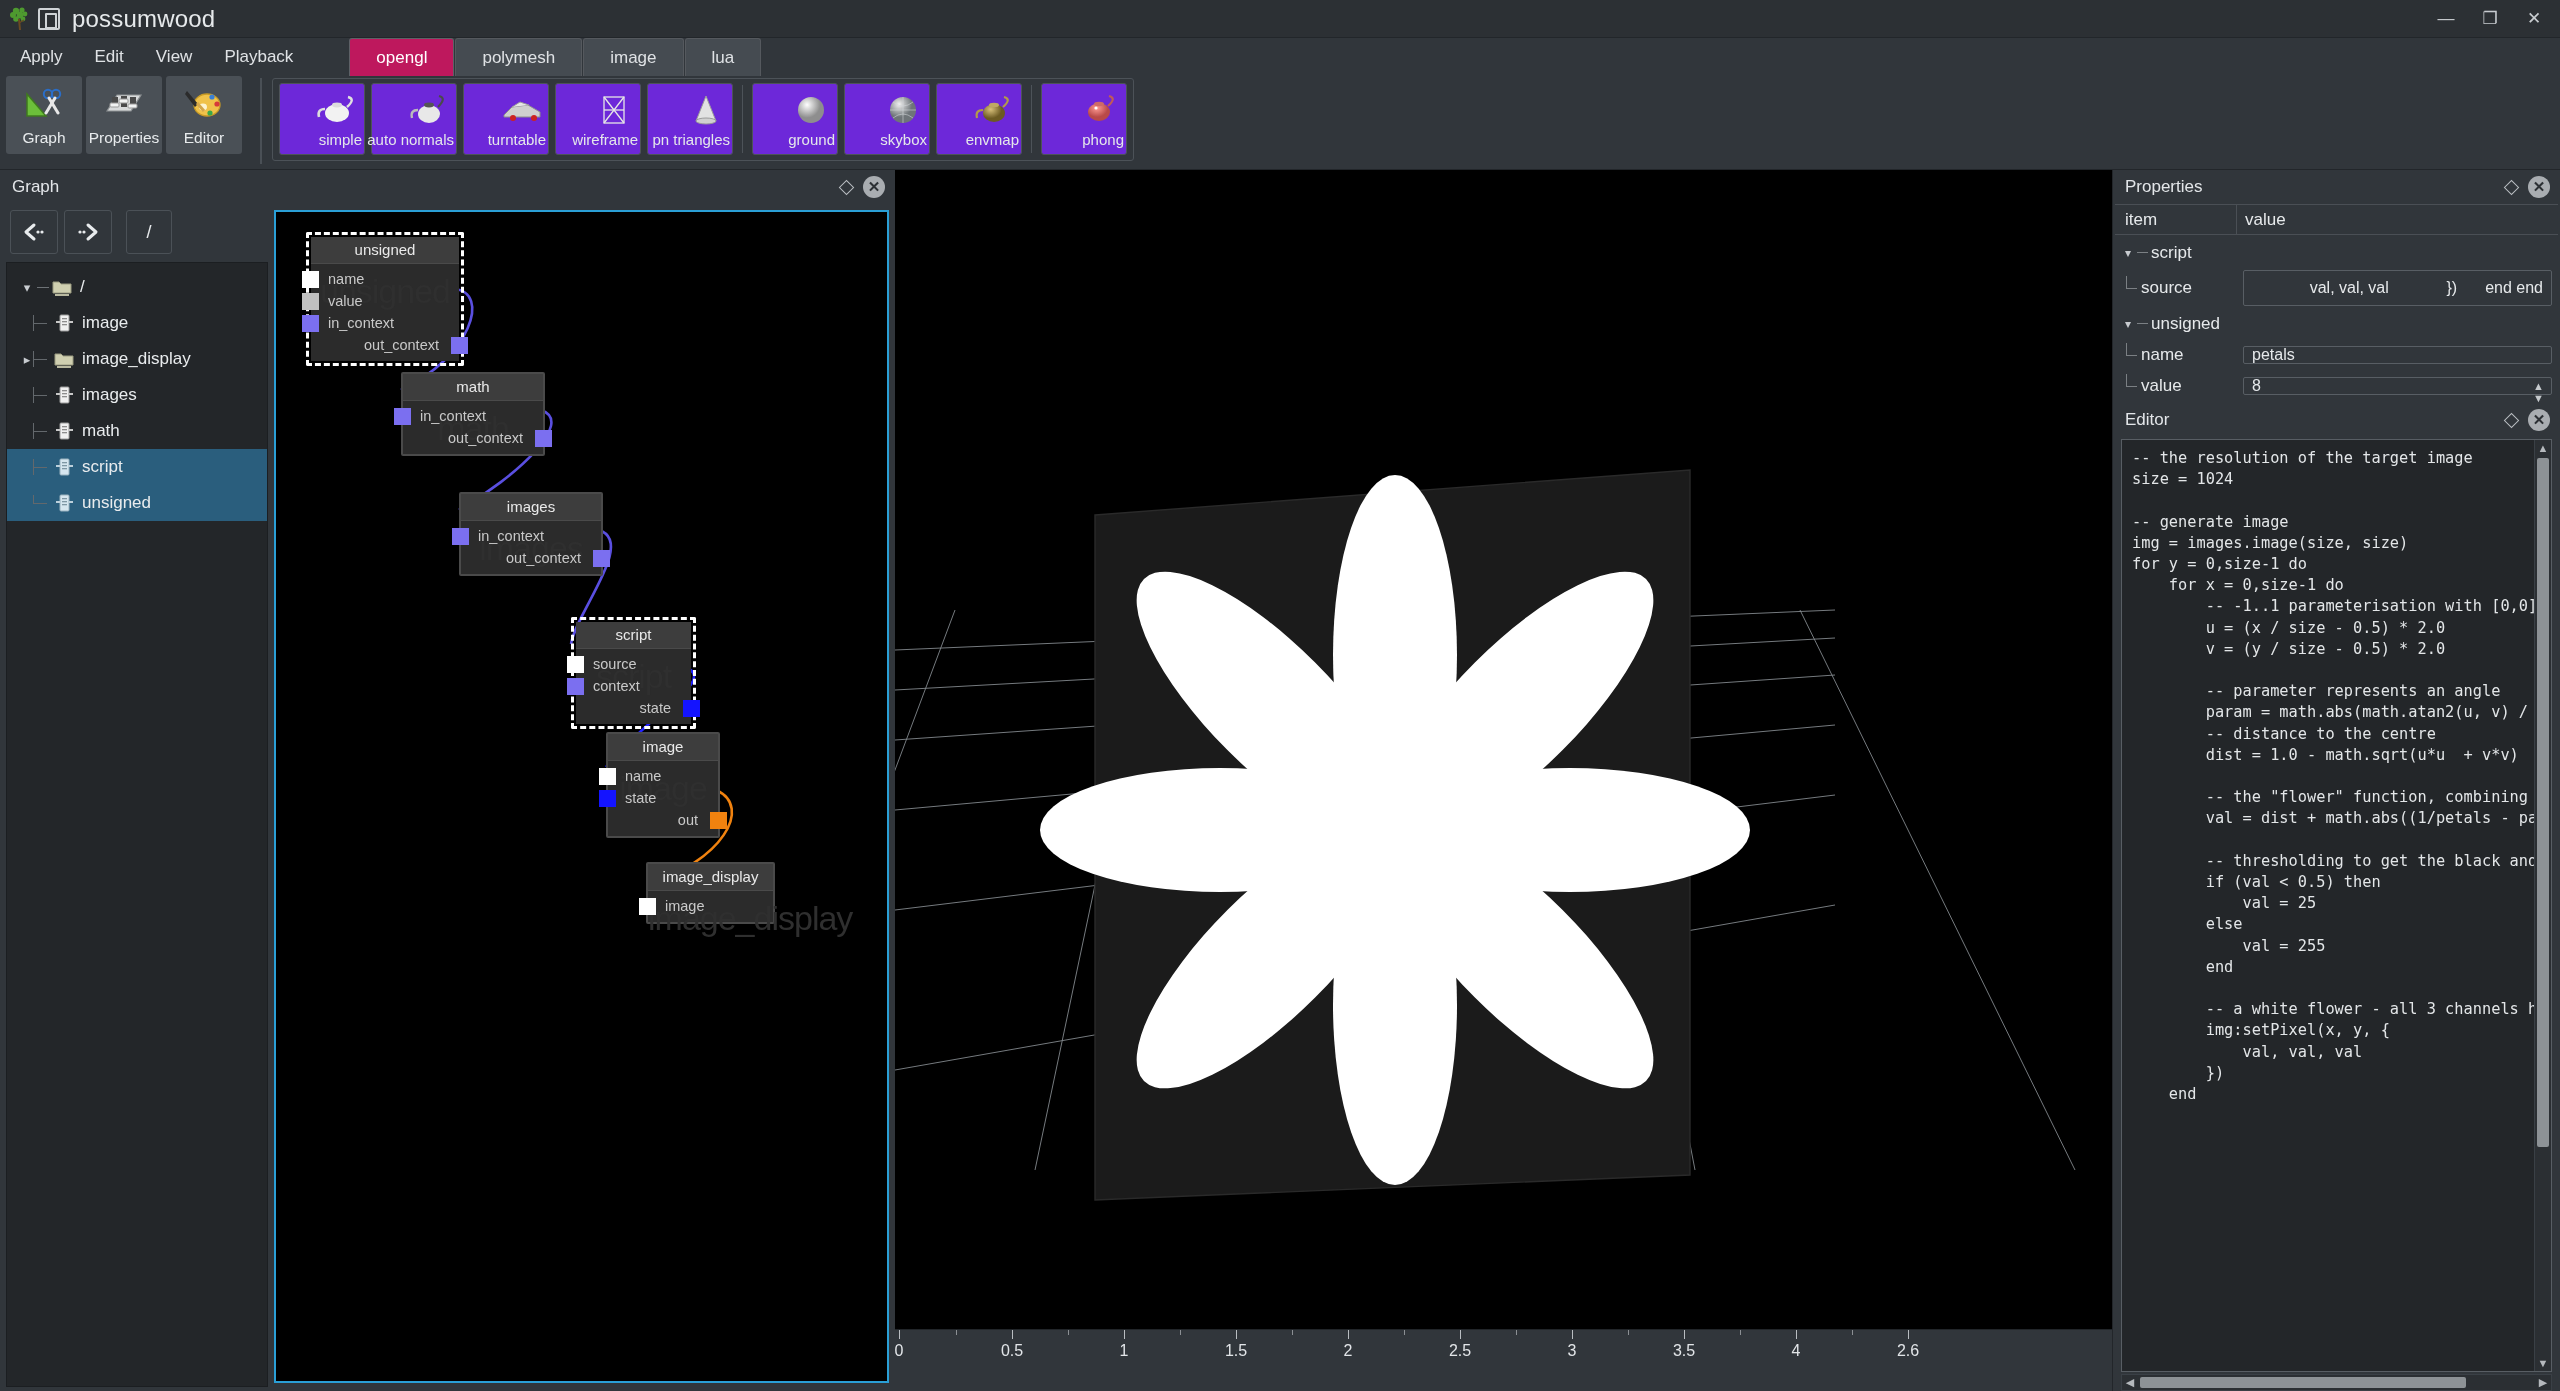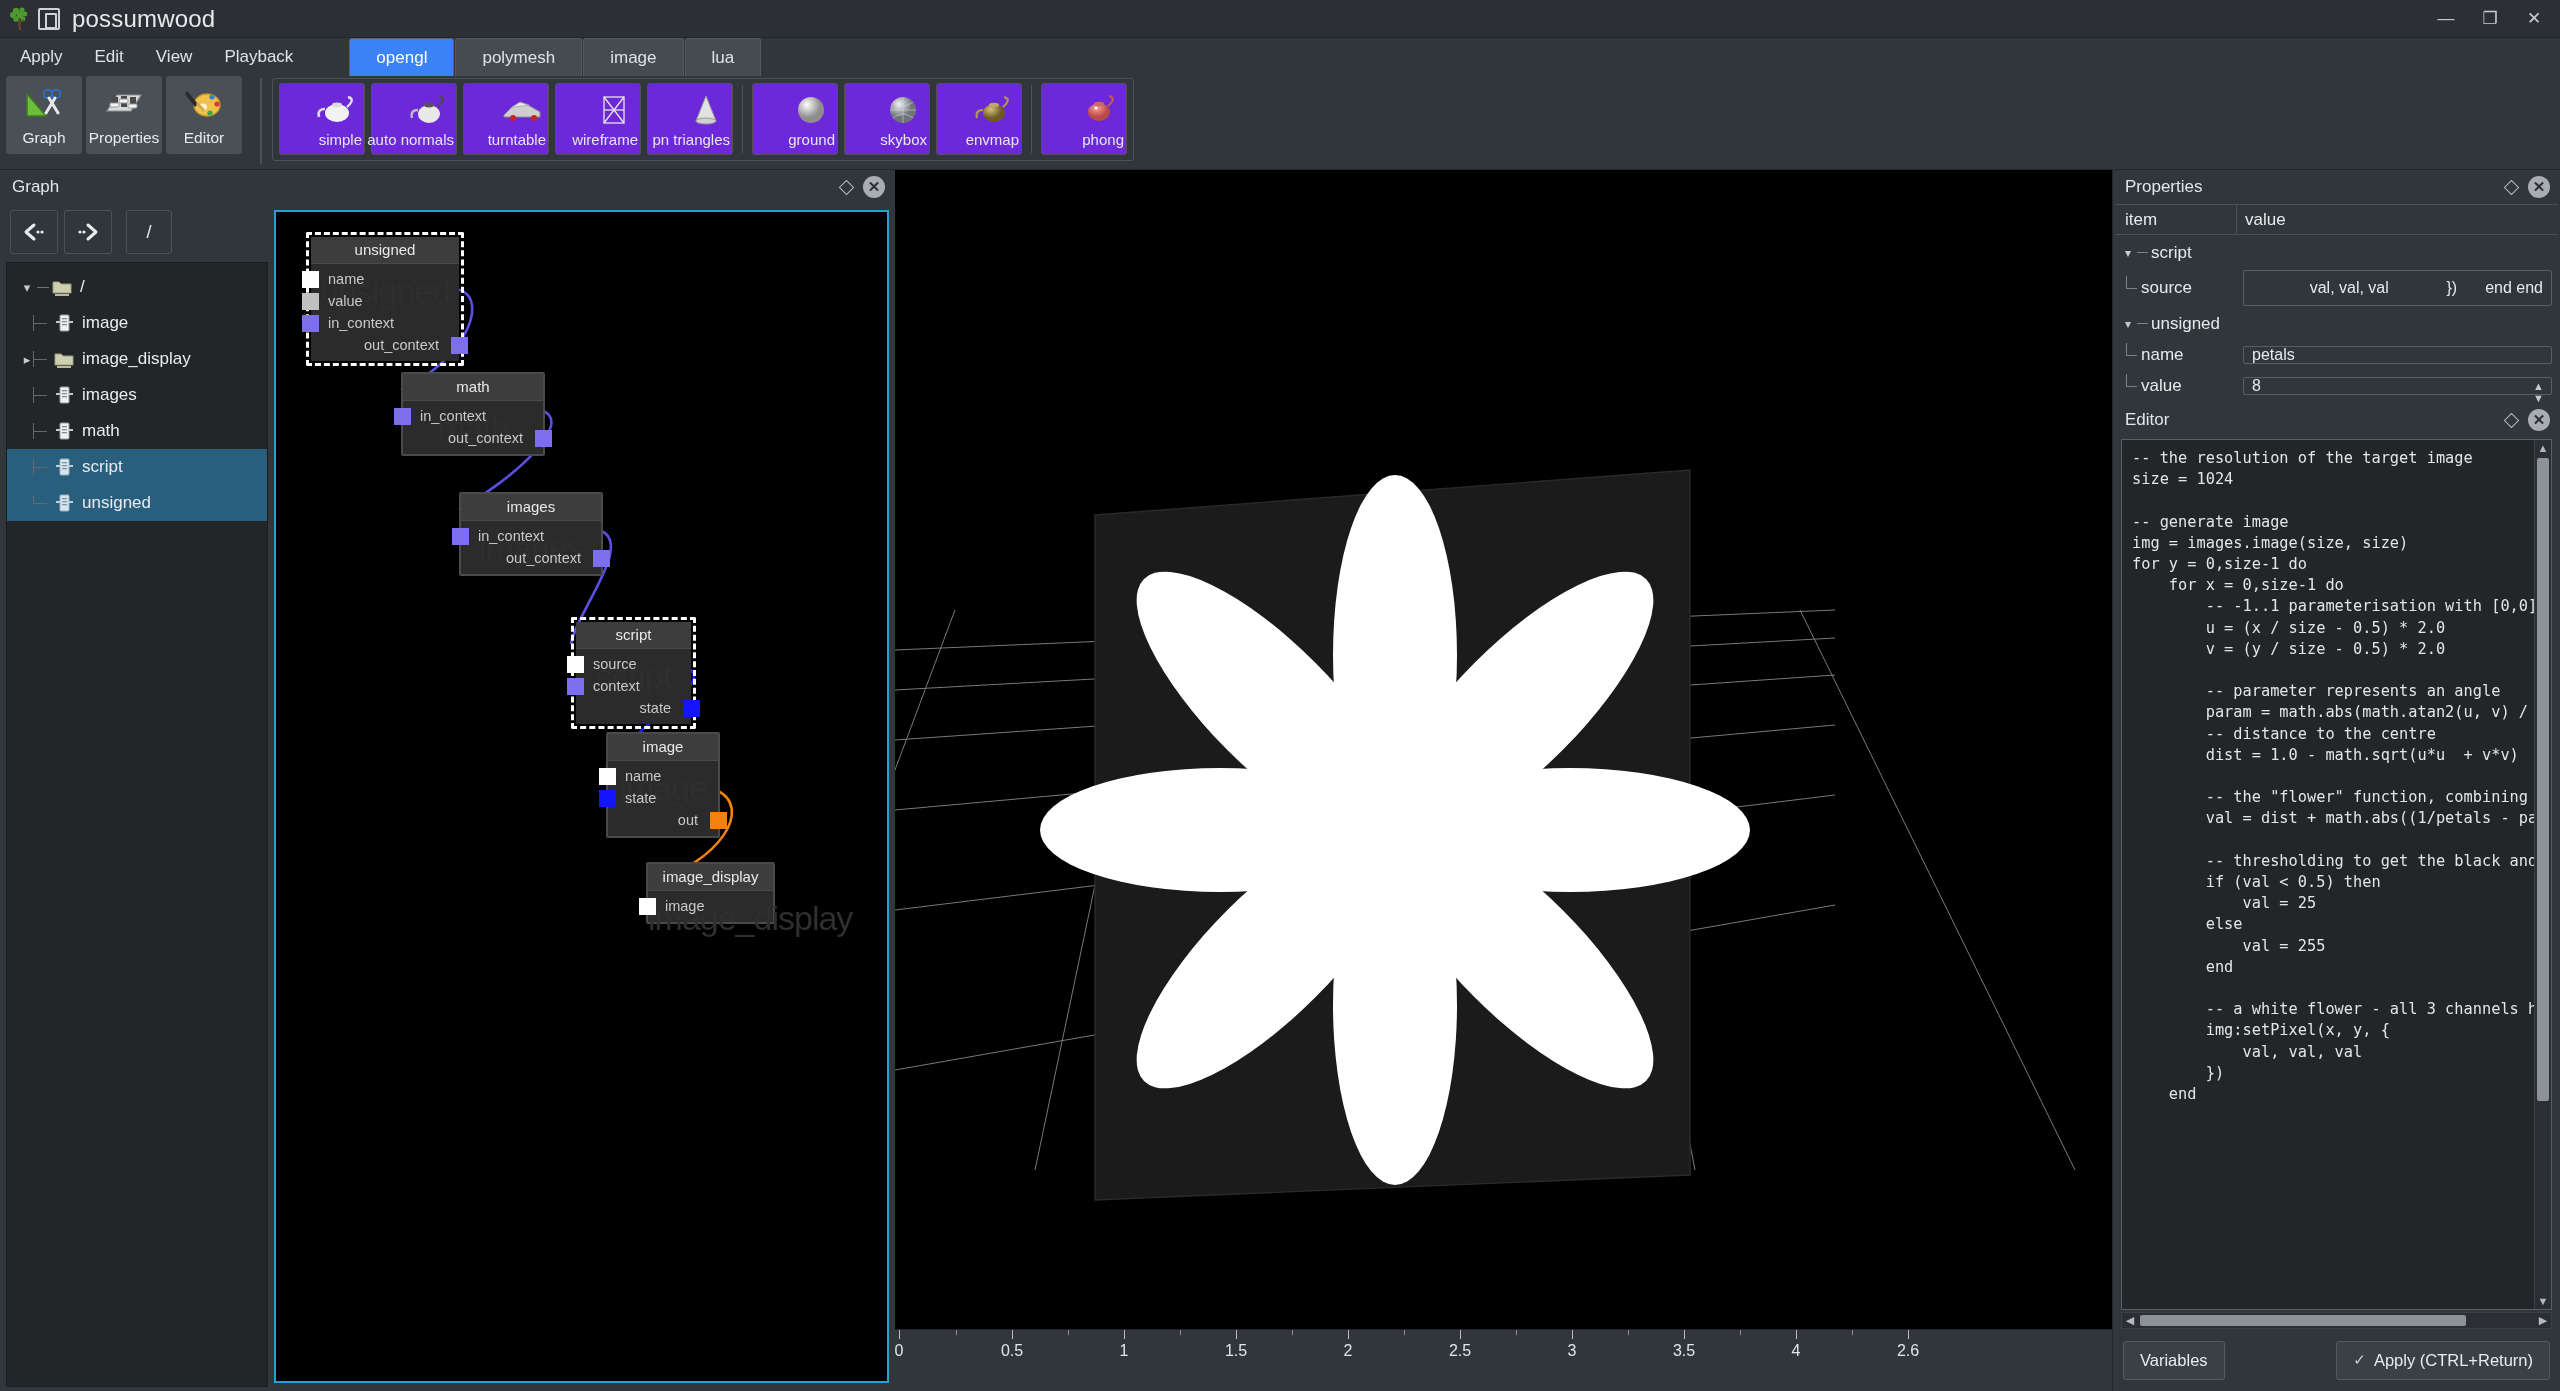--- a/index.html
+++ b/index.html
@@ -38,21 +38,21 @@
   .menurow { height: 38px; display: flex; align-items: stretch; flex: 0 0 38px; background:#31363b; }
   .menu { display: flex; align-items: center; padding-left: 6px; gap: 4px; }
   .menu-item { padding: 6px 14px; font-size: 17px; color:#dfe2e5; }
   .menu-gap { flex: 0 0 36px; }
   .tabbar { display:flex; align-items:flex-end; gap:1px; margin-left: 6px; }
   .tab {
     padding: 9px 26px 8px 26px; font-size: 17px; color:#dfe2e5;
     background:#454b51; border:1px solid #55595e; border-bottom:none;
     border-radius: 3px 3px 0 0;
   }
-  .tab.active { background:#3b82f6; border-color:#5d6166; color:#ffffff; }
+  .tab.active { background:#be185d; border-color:#5d6166; color:#ffffff; }
 
   
   .toolbar { height: 94px; flex: 0 0 94px; display:flex; align-items:flex-start; background:#31363b;
              border-bottom:1px solid #22262a; }
   .tgroup-left { display:flex; gap: 4px; padding-left:6px; }
   .tbtn {
     width: 76px; height: 78px; background:#4a5056; border-radius:3px;
     display:flex; flex-direction:column; align-items:center; justify-content:flex-start;
     padding-top:7px; gap:4px;
   }
@@ -941,26 +941,17 @@
           </div>
         </div>
 
         <div class="hscroll">
           <div class="lf">◀</div>
           <div class="hthumb"></div>
           <div style="flex:1"></div>
           <div class="rt">▶</div>
         </div>
 
-        <div class="editor-foot">
-          <div class="ebtn">
-            <span>Variables</span>
-          </div>
-          <div class="ebtn apply">
-            <span class="chk">✓</span>
-            <span>Apply (CTRL+Return)</span>
-          </div>
-        </div>
       </div>
 
     </div>
   </div>
 </div>
 
 </body></html>

